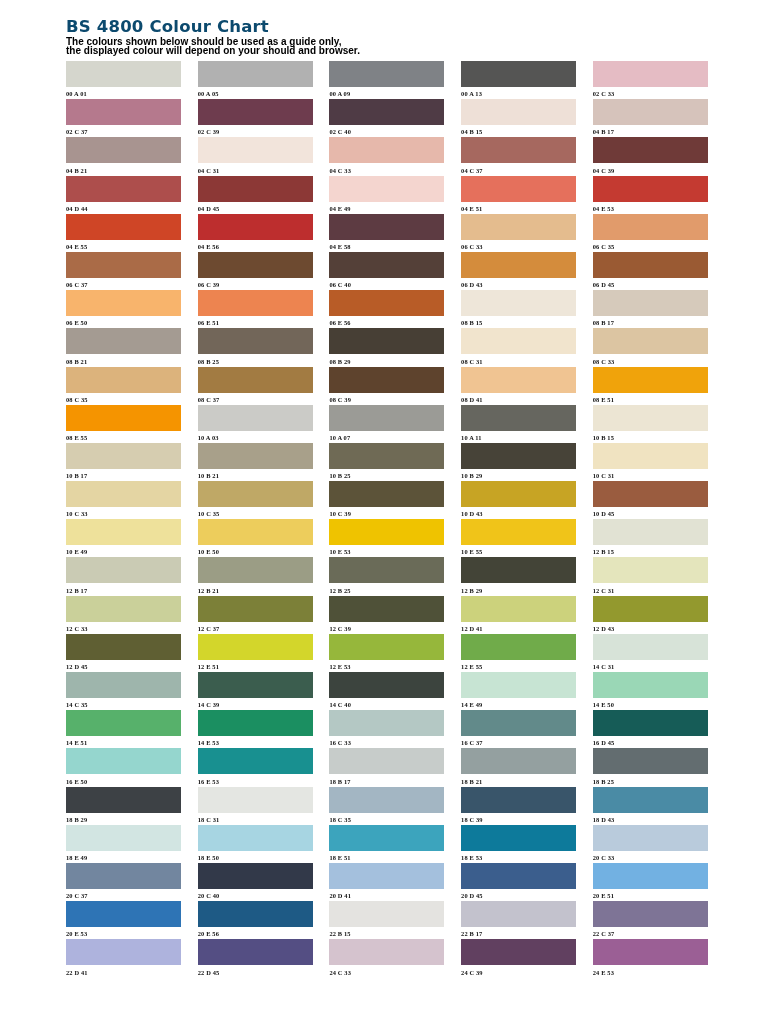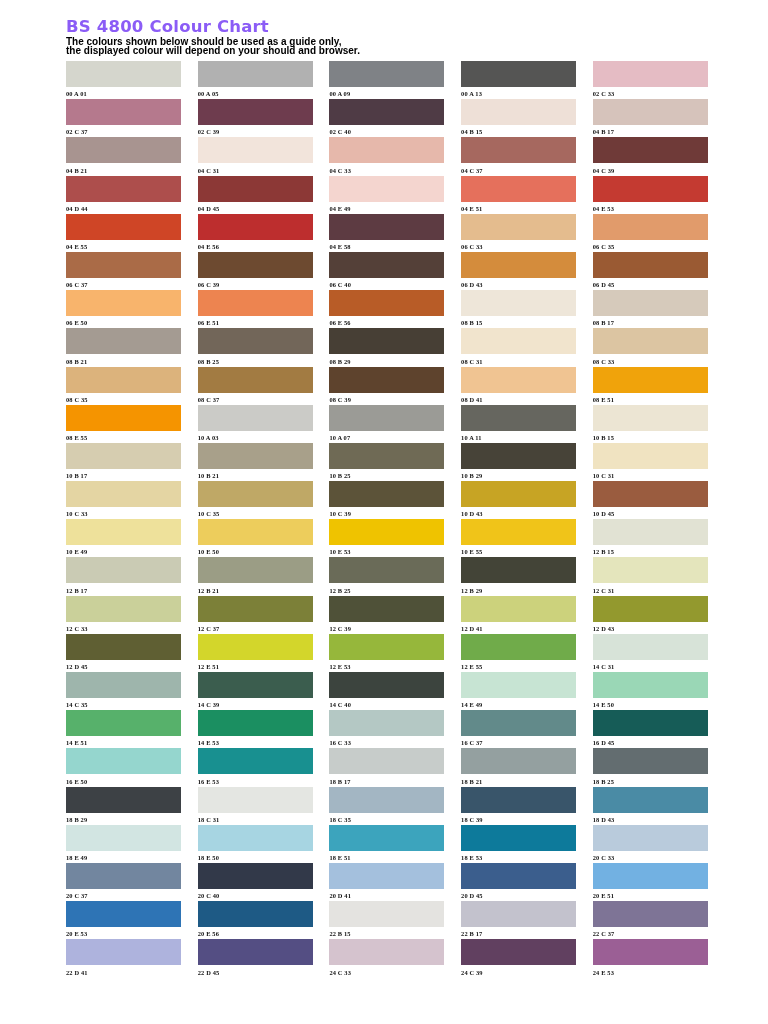--- a/index.html
+++ b/index.html
@@ -26,21 +26,21 @@
     left: 66px;
     top: 17px;
   }
   .title {
     font-family: "DejaVu Sans", sans-serif;
     font-size: 16.5px;
     font-weight: bold;
     letter-spacing: 0.2px;
     line-height: 19px;
     margin: 0;
-    color: #8b5cf6;
+    color: #0c4a6e;
     white-space: nowrap;
   }
   .subtitle {
     font-family: "Liberation Sans", sans-serif;
     font-size: 10px;
     font-weight: bold;
     line-height: 8.6px;
     margin: 2px 12px 0 0;
     color: #000;
     white-space: nowrap;

